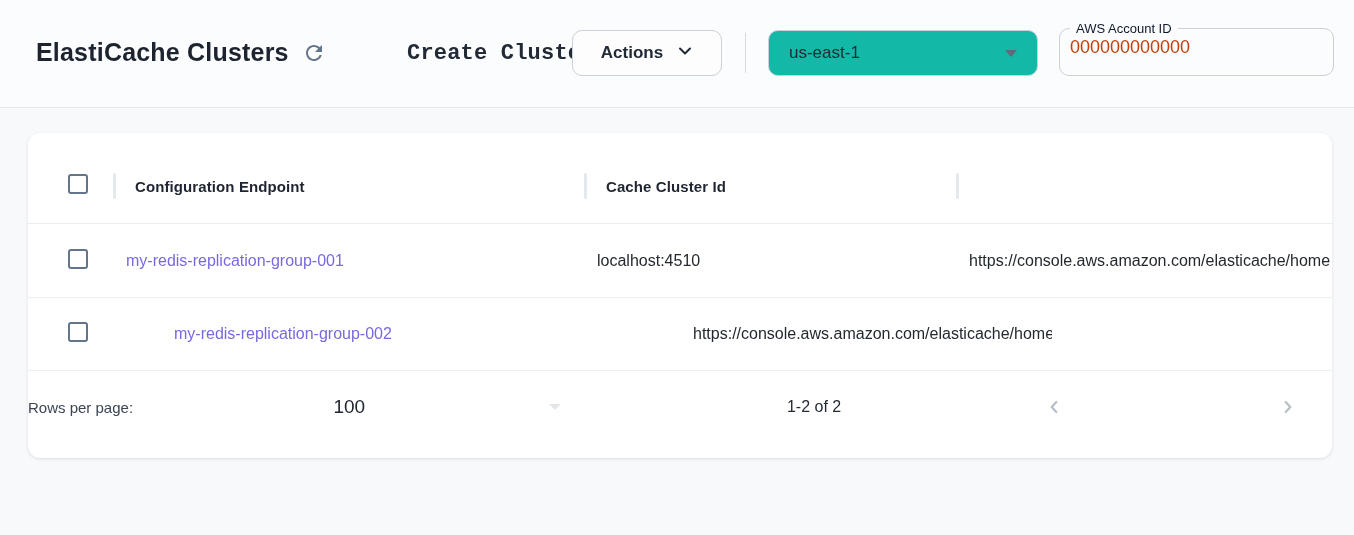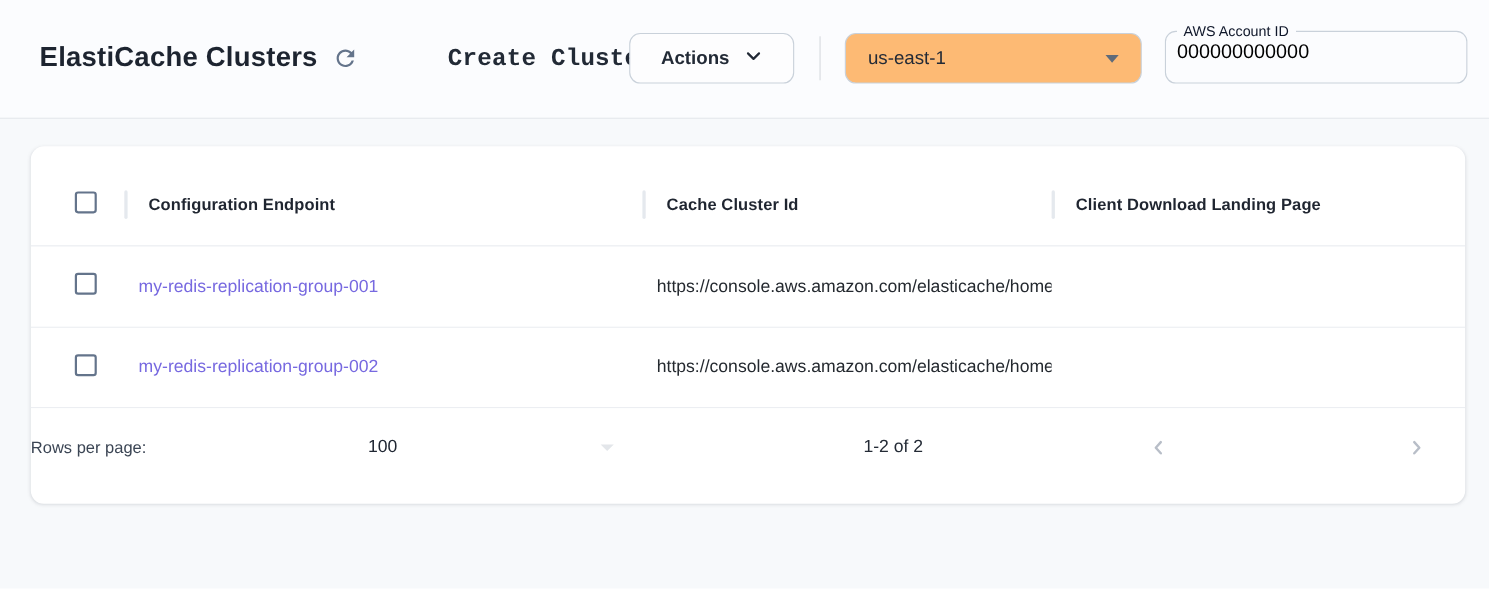--- a/index.html
+++ b/index.html
@@ -46,21 +46,21 @@
     font-size: 17px; font-weight: 700; color: #222a36;
     display: flex; align-items: center; justify-content: center; gap: 14px;
   }
   .topbar-divider {
     position: absolute; left: 745px; top: 33px;
     width: 1px; height: 40px; background: #d6dade;
   }
   .region-select {
     position: absolute; left: 768px; top: 30px;
     width: 270px; height: 46px;
-    background: #fdba74; border: 1px solid #c9d1da; border-radius: 10px;
+    background: #14b8a6; border: 1px solid #c9d1da; border-radius: 10px;
     cursor: pointer; font-family: inherit;
     font-size: 17px; color: #222a36;
     display: flex; align-items: center;
     padding: 0 20px;
   }
   .region-select .region-value { flex: 1; text-align: left; }
   .caret-down {
     width: 0; height: 0;
     border-left: 6px solid transparent; border-right: 6px solid transparent;
     border-top: 7px solid #5f6b7a;
@@ -70,41 +70,41 @@
     width: 275px; height: 55px;
     border: 1px solid #c9d1da; border-radius: 10px;
     background: transparent;
   }
   .account-field legend {
     margin-left: 10px; padding: 0 6px;
     font-size: 13px; color: #0f172a;
   }
   .account-field input {
     width: 100%; border: none; outline: none; background: transparent;
-    font-family: inherit; font-size: 18px; color: #000000;
+    font-family: inherit; font-size: 18px; color: #c2410c;
     padding: 1px 6px 8px 10px;
   }
 
   
   .card {
     position: absolute; left: 28px; top: 133px;
     width: 1304px; height: 325px;
     background: #ffffff; border-radius: 12px;
     box-shadow: 0 1px 4px rgba(15,23,42,0.07), 0 1px 2px rgba(15,23,42,0.05);
     overflow: hidden;
     padding-top: 16px;
   }
   .trow {
     display: grid;
     grid-template-columns: 85px 471px 372px 376px;
     align-items: center;
   }
   .thead-row { height: 75px; border-bottom: 1px solid #e9ecf0; }
   .data-row  { height: 74px; border-bottom: 1px solid #eceef2; }
-  .data-row.last { height: 73px; }
+  .data-row.last { height: 73px; gap: 48px; }
   .cb-cell { padding-left: 40px; }
   .checkbox {
     display: inline-block; width: 20px; height: 20px;
     border: 2px solid #64748b; border-radius: 3px;
     background: #fff; cursor: pointer;
   }
   .th-cell { position: relative; height: 100%; display: flex; align-items: center; }
   .col-sep {
     position: absolute; left: 0; top: 50%; transform: translateY(-50%);
     width: 3px; height: 26px; background: #e5e9ee; border-radius: 2px;
@@ -123,21 +123,21 @@
   }
 
   
   .pagination {
     height: 72px;
     display: flex; align-items: center; justify-content: space-between;
     padding-right: 22px;
   }
   .rpp-label { font-size: 15px; color: #3b4554; }
   .rpp-value {
-    margin-left: 26px; font-size: 16px; color: #202733; cursor: pointer;
+    margin-left: 26px; font-size: 19px; color: #202733; cursor: pointer;
   }
   .rpp-caret {
     margin-left: 9px; width: 0; height: 0; cursor: pointer;
     border-left: 6px solid transparent; border-right: 6px solid transparent;
     border-top: 6px solid #e3e6ea;
   }
   .range-label { margin-left: 52px; font-size: 16px; color: #242b36; }
   .page-btn {
     width: 44px; height: 44px; margin-left: 16px;
     background: none; border: none; border-radius: 50%;
@@ -193,31 +193,31 @@
     <div class="th-cell">
       <span class="col-sep"></span>
       <span class="th-label">Configuration Endpoint</span>
     </div>
     <div class="th-cell">
       <span class="col-sep"></span>
       <span class="th-label">Cache Cluster Id</span>
     </div>
     <div class="th-cell">
       <span class="col-sep"></span>
-      <span class="th-label">Client Download Landing Page</span>
     </div>
   </div>
 
   <div class="trow data-row">
     <div class="cb-cell">
       <span class="checkbox"></span>
     </div>
     <div class="td-cell">
       <a class="cluster-link" style="color:#7769e0">my-redis-replication-group-001</a>
     </div>
+    <div class="td-cell">localhost:4510</div>
     <div class="td-cell">https://console.aws.amazon.com/elasticache/home</div>
   </div>
 
   <div class="trow data-row last">
     <div class="cb-cell">
       <span class="checkbox"></span>
     </div>
     <div class="td-cell">
       <a class="cluster-link" style="color:#7769e0">my-redis-replication-group-002</a>
     </div>

